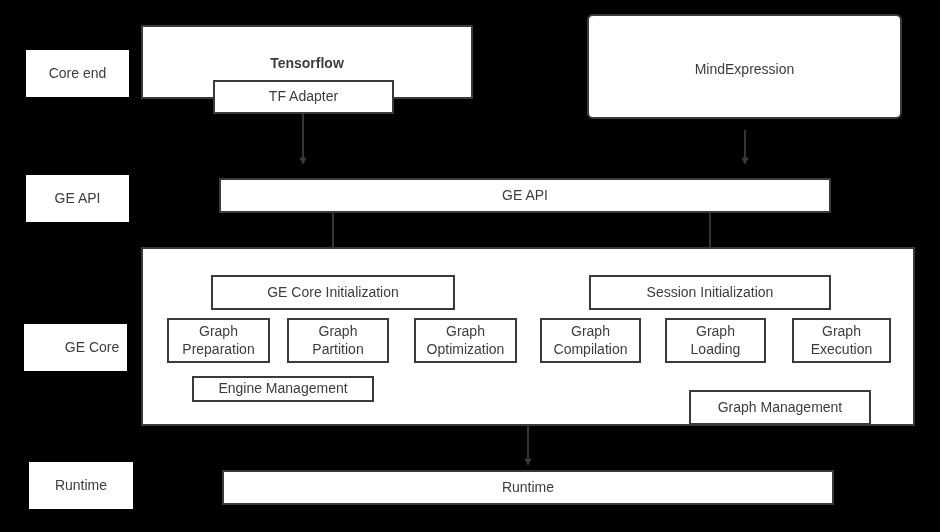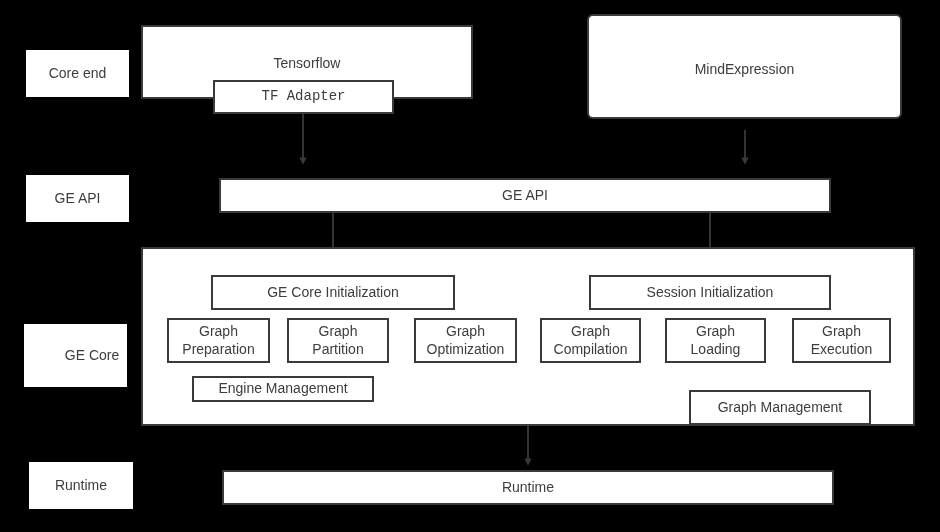--- a/index.html
+++ b/index.html
@@ -77,31 +77,31 @@
 
     <path d="M528,426 L528,462" stroke="#3a3a3a" stroke-width="1.8" fill="none" marker-end="url(#arrowhead)"></path>
   </svg>
 
   <div class="box plain" style="left:26px; top:50px; width:103px; height:47px; font-size:14px;">
     <span>Core end</span>
   </div>
   <div class="box plain" style="left:26px; top:175px; width:103px; height:47px; font-size:14px;">
     <span>GE API</span>
   </div>
-  <div class="box plain" style="left:24px; top:324px; width:103px; height:63px; font-size:14px;padding-left:33px;">
+  <div class="box plain" style="left:24px; top:324px; width:103px; height:47px; font-size:14px;padding-left:33px;">
     <span>GE Core</span>
   </div>
   <div class="box plain" style="left:29px; top:462px; width:104px; height:47px; font-size:14px;">
     <span>Runtime</span>
   </div>
 
-  <div class="container-box" style="left:141px; top:25px; width:332px; height:74px;">
+  <div class="container-box" style="left:141px; top:25px; width:332px; height:74px;font-weight:bold;">
     <div class="container-title" style="top:28px; font-size:14px;">Tensorflow</div>
   </div>
-  <div class="box bordered" style="left:213px; top:80px; width:181px; height:34px; font-size:14px;font-family:Liberation Mono, monospace;">
+  <div class="box bordered" style="left:213px; top:80px; width:181px; height:34px; font-size:14px;">
     <span>TF Adapter</span>
   </div>
 
   <div class="container-box" style="left:587px; top:14px; width:315px; height:105px;border-radius:6px;">
     <div class="container-title" style="top:45px; font-size:14px;">MindExpression</div>
   </div>
 
   <div class="box bordered" style="left:219px; top:178px; width:612px; height:35px; font-size:14px;">
     <span>GE API</span>
   </div>

